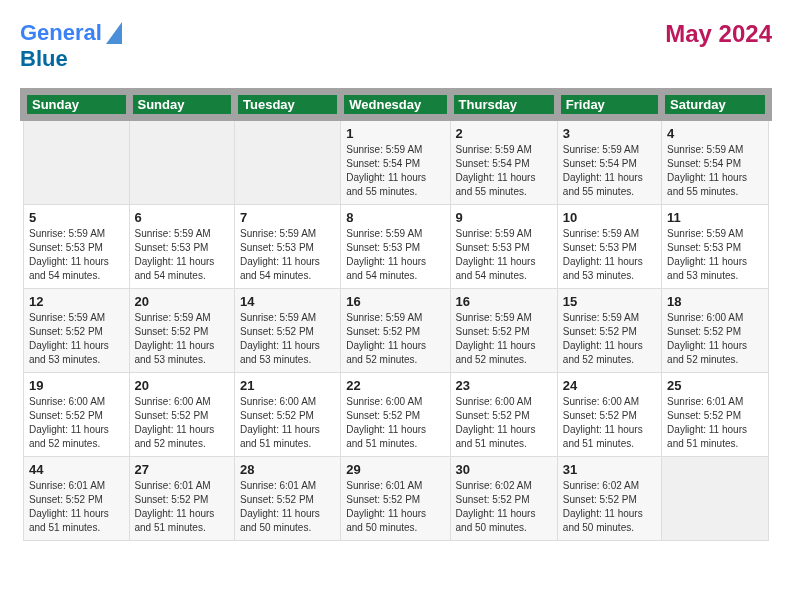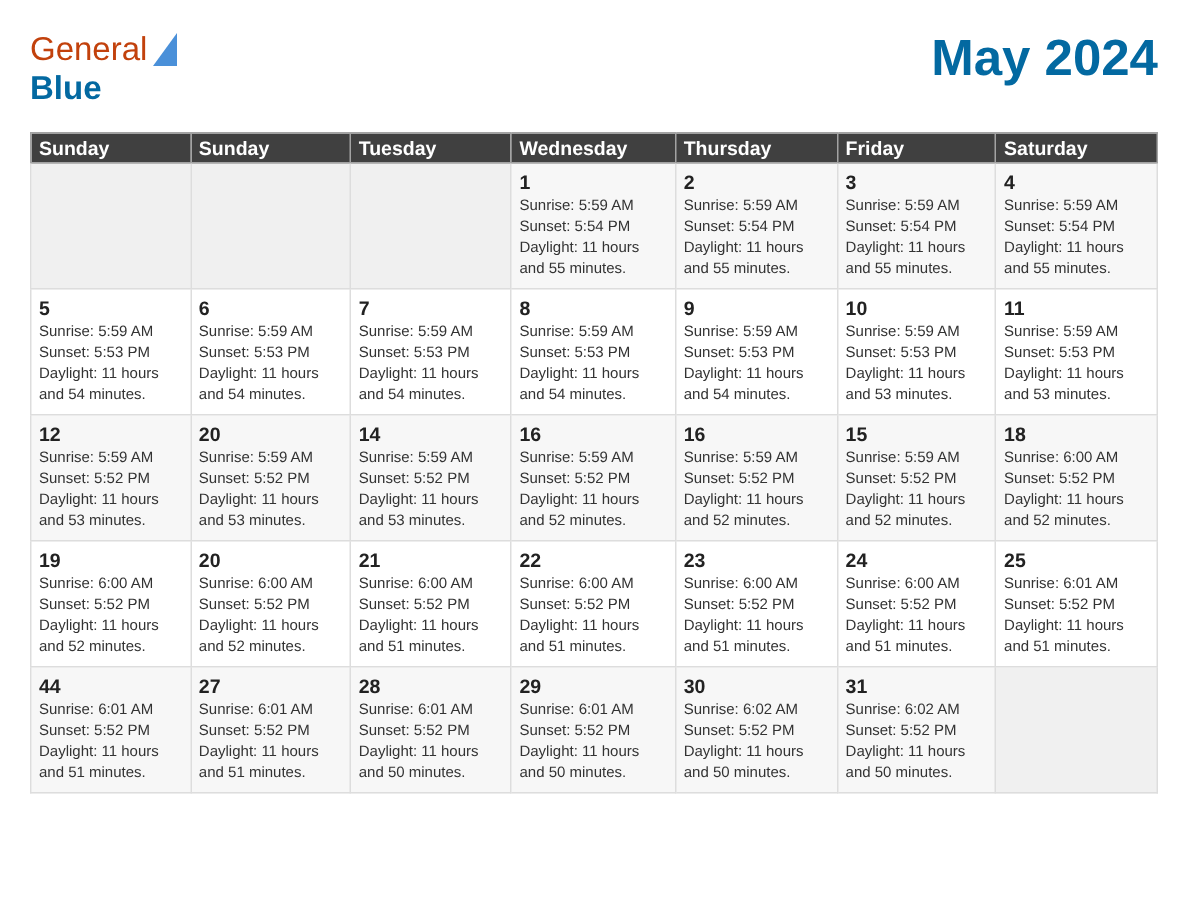--- a/index.html
+++ b/index.html
@@ -18,42 +18,42 @@
     }
     .logo {
       display: flex;
       flex-direction: column;
       align-items: flex-start;
     }
     .title-block {
       text-align: right;
     }
     .title-block h1 {
-      font-size: 34px;
-      font-weight: bold;
-      color: #0369a1;
+      font-size: 24px;
+      font-weight: bold;
+      color: #be185d;
     }
     .title-block h2 {
       font-size: 16px;
       color: #444;
       font-weight: normal;
     }
     table {
       width: 100%;
       border-collapse: collapse;
       font-size: 11px;
     }
     thead tr th {
-      background: #404040;
+      background: #15803d;
       color: #fff;
       padding: 2px 5px;
       text-align: left;
       font-size: 13px;
       font-weight: bold;
-      border: 1px solid #a3a3a3;
+      border: 7px solid #a3a3a3;
     }
     tbody tr td {
       border: 1px solid #ddd;
       padding: 5px 5px;
       vertical-align: top;
       width: 113px;
       min-height: 80px;
       background: #fff;
     }
     tbody tr:nth-child(odd) td {
@@ -81,22 +81,22 @@
       display: flex;
       align-items: center;
       gap: 4px;
     }
     .logo-blue {
       color: #0369a1;
       font-weight: bold;
       font-size: 22px;
     }
     .logo-general {
-      color: #c2410c;
-      font-weight: normal;
+      color: #3b82f6;
+      font-weight: bold;
       font-size: 22px;
     }
   </style>
 </head>
 <body>
 
 <div class="header">
   <div class="logo">
     <div class="logo-wrapper">
       <span class="logo-general">General</span>

